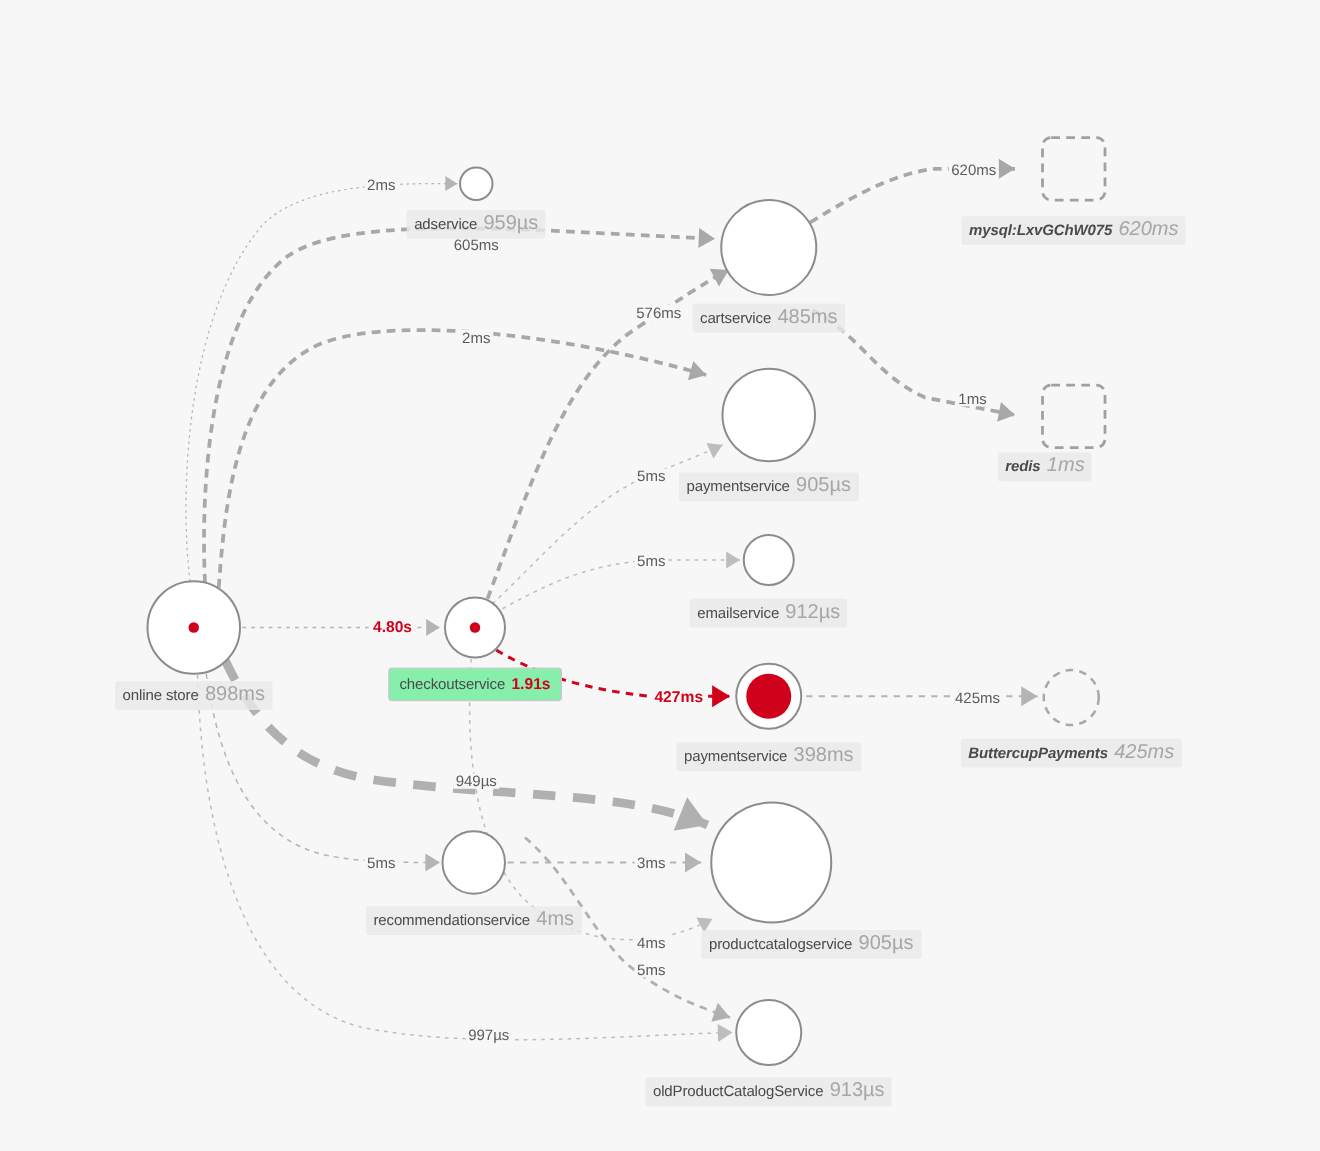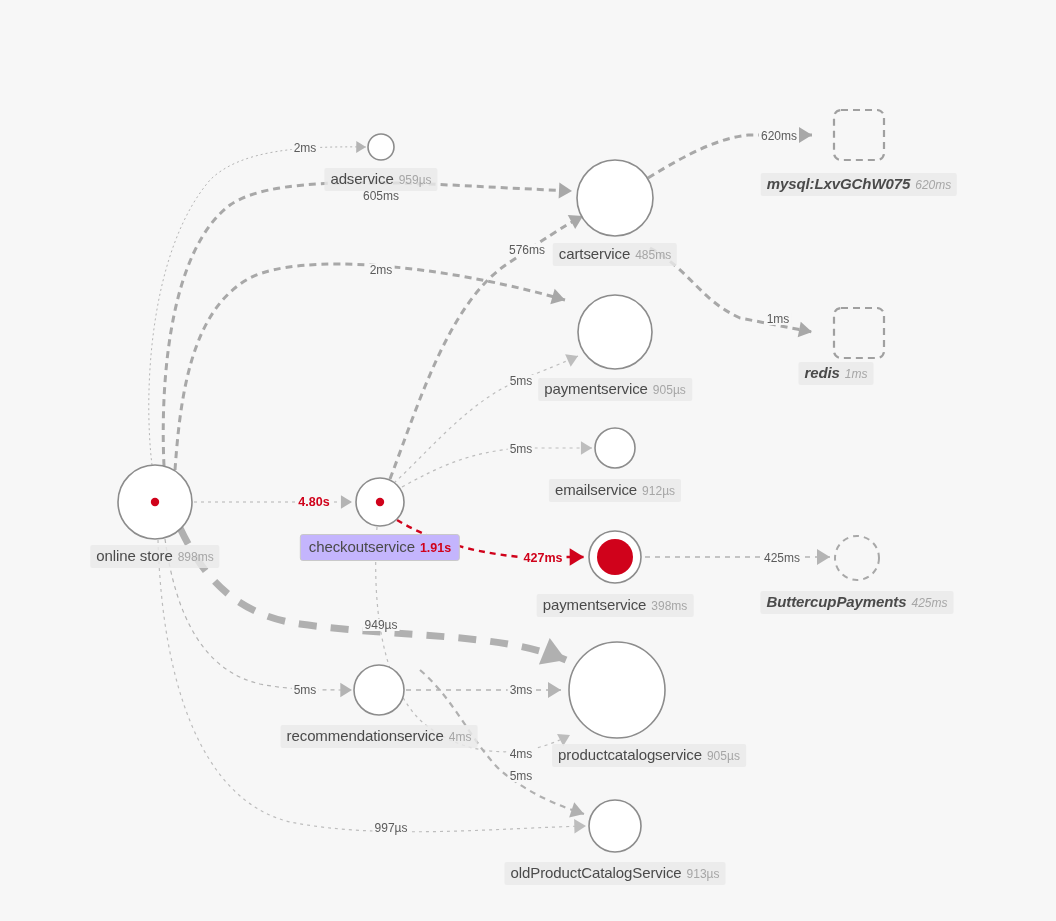--- a/index.html
+++ b/index.html
@@ -29,41 +29,41 @@
   .node-label {
     position: absolute;
     white-space: nowrap;
     background: rgba(233,233,233,0.82);
     padding: 2px 6px 3px 6px;
     border-radius: 2px;
     transform: translate(-50%, 0);
     line-height: 1.15;
   }
   .node-label .svc-name {
-    font-size: 15px;
+    font-size: 12px;
     color: #4a4a4a;
     letter-spacing: -0.1px;
     text-align: center;
   }
   .node-label .svc-dur {
-    font-size: 12px;
+    font-size: 16px;
     color: #a6a6a6;
     margin-left: 5px;
   }
   .node-label.external .svc-name {
     font-style: italic;
     font-weight: bold;
     color: #4a4a4a;
     margin-top: 44px;
   }
   .node-label.external .svc-dur {
     font-style: italic;
   }
   .node-label.selected {
-    background: #c4b5fd;
+    background: #86efac;
     border: 1px solid #c9c9c9;
     border-radius: 3px;
     padding: 3px 8px 4px 8px;
   }
   .node-label.selected .svc-dur {
     color: #d0021b;
     font-weight: bold;
     font-size: 12.5px;
   }
   .edge-label {

